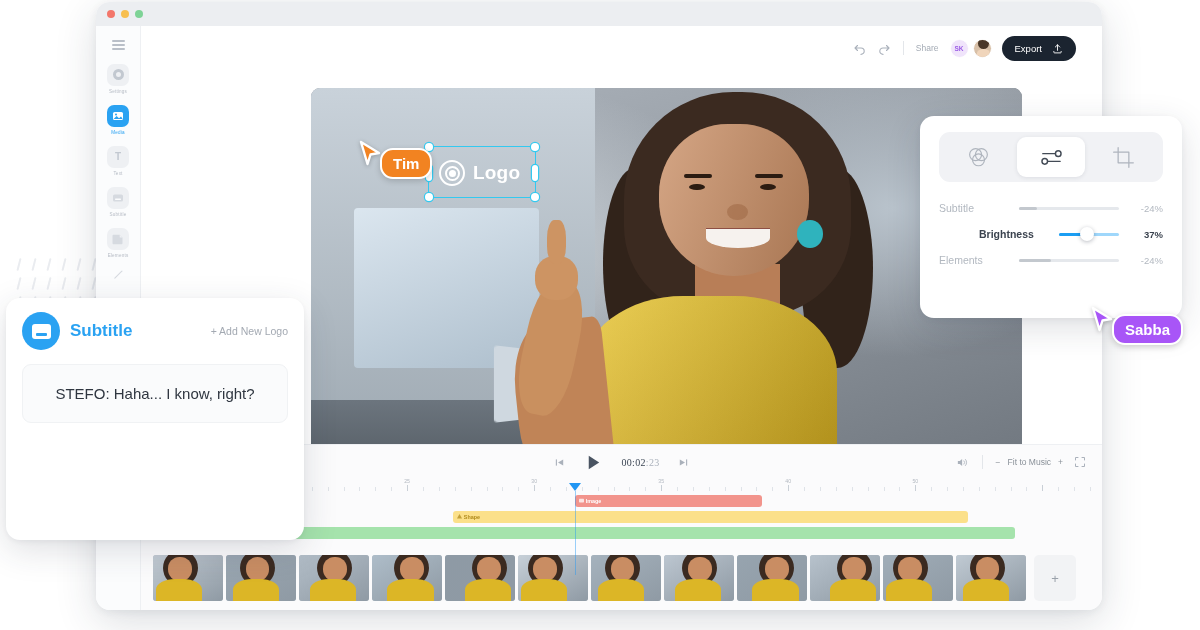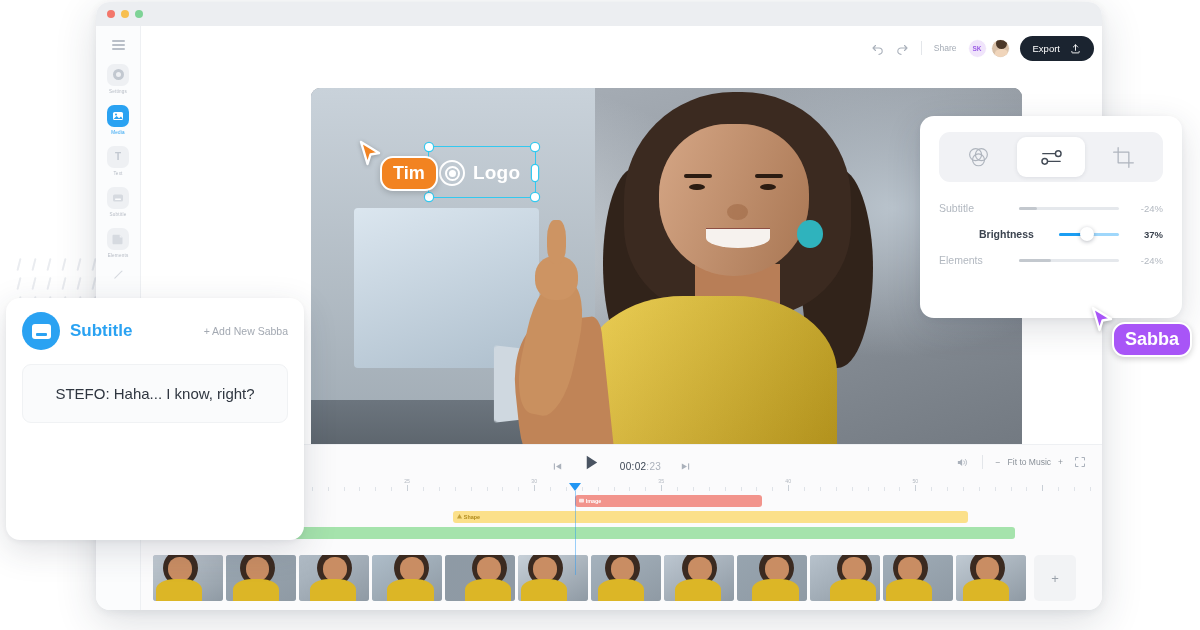--- a/index.html
+++ b/index.html
@@ -79,21 +79,21 @@
   .side-item.active .side-ico { background: #2aa2f2; color: #fff; }
   .side-lbl { font-size: 4.6px; color: #b6bcc5; margin-top: 3px; letter-spacing:.2px; }
   .side-item.active .side-lbl { color: #2aa2f2; }
   .side-ico .ring { width:11px;height:11px;border-radius:50%;border:3px solid currentColor; }
   .side-ico svg { display:block; }
 
   
   .canvas-wrap { flex: 1; display: flex; flex-direction: column; min-width:0; }
   .topbar {
     height: 44px; display: flex; align-items: center;
-    justify-content: flex-end; padding-right: 8px; gap: 10px;
+    justify-content: flex-end; padding-right: 26px; gap: 10px;
   }
   .icon-btn { color: #aab1bb; cursor: pointer; display:flex; }
   .vsep { width:1px; height:14px; background:#e3e6ea; margin:0 2px; }
   .share-lbl { font-size: 8.5px; color: #a4abb5; margin-right:1px; }
   .avatar {
     width: 19px; height: 19px; border-radius: 50%;
     display:flex;align-items:center;justify-content:center;
     font-size:6.5px;font-weight:bold;border:1.5px solid #fff;
   }
   .avatar.a1 { background:#f0e4fb; color:#9b5de5; }
@@ -177,23 +177,23 @@
     position:absolute; background:#fff; border-radius:50%;
     box-shadow:0 0 0 1.2px #33c9f0;
   }
   .h-dot { width:8px; height:8px; }
   .h-bar { width:6px; height:16px; border-radius:3px; }
 
   
   .cursor { position:absolute; z-index:40; }
   .cur-arrow { filter: drop-shadow(0 1px 2px rgba(0,0,0,.25)); }
   .cur-tag {
-    position:absolute; left:22px; top:16px;
+    position:absolute; left:22px; top:8px;
     padding:5px 11px; border-radius:13px;
-    color:#fff; font-size:18px; font-weight:bold;
+    color:#fff; font-size:15px; font-weight:bold;
     border:2.2px solid #fff;
     box-shadow:0 2px 6px rgba(0,0,0,.18);
     white-space:nowrap;
   }
   .cur-tim .cur-tag { background:#f28321; }
   .cur-sab .cur-tag { background:#a855f7; }
 
   
   .caption {
     position: absolute; left: 378px; top: 386px;
@@ -208,21 +208,21 @@
   .timeline {
     position:absolute; left:0; right:0; bottom:0;
     height: 166px;
     background: #fbfbfc;
     border-top: 1px solid #eef0f3;
   }
   .tl-controls {
     height: 34px; display:flex; align-items:center; justify-content:center;
     position:relative; padding: 0 16px;
   }
-  .tl-center { display:flex; align-items:flex-end; gap:19px; color:#56606d; }
+  .tl-center { display:flex; align-items:center; gap:19px; color:#56606d;font-family:Liberation Serif, serif; }
   .time-code { font-size:10px; color:#3c4654; letter-spacing:.3px; }
   .time-code .ms { color:#aab1bb; }
   .tl-right {
     position:absolute; right:16px; top:0; height:34px;
     display:flex; align-items:center; gap:11px; color:#a8aeb8; font-size:8.5px;
   }
   .zoom-grp{display:flex;align-items:center;gap:7px;color:#8a9199;}
   .ruler { height:16px; position:relative; margin:0 12px; }
   .tick { position:absolute; top:8px; width:1px; height:4px; background:#dfe3e8; }
   .tick.major { top:6px; height:6px; background:#c9cfd6; }
@@ -770,21 +770,21 @@
       </div>
     </div>
 </div>
 
 <div class="subtitle-panel">
   <div class="sub-head">
     <span class="sub-ico">
         <i></i>
       </span>
     <span class="sub-title">Subtitle</span>
-    <span class="add-line">+ Add New Sabba</span>
+    <span class="add-line">+ Add New Logo</span>
   </div>
 
 
   <div class="sub-card">
     <div class="sub-line2">STEFO: Haha... I know, right?</div>
   </div>
 </div>
 
 <div class="cursor cur-tim" style="left:358px;top:140px;">
   <svg class="cur-arrow" width="26" height="30" viewBox="0 0 26 30">

